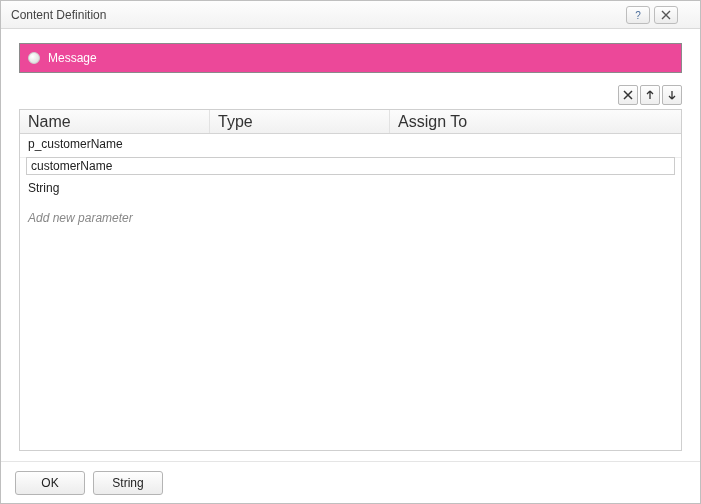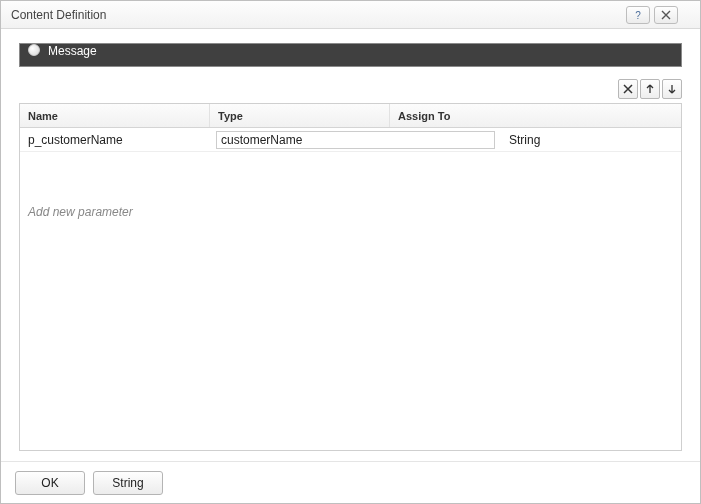--- a/index.html
+++ b/index.html
@@ -49,24 +49,25 @@
   .title-btn svg { display:block; }
   
   .content {
     flex: 1;
     padding: 14px 18px 10px 18px;
     display: flex;
     flex-direction: column;
   }
   
   .radio-bar {
-    height: 24px;
-    background: #404040;
+    height: 30px;
+    background: #ec4899;
     border: 1px solid #8a8a8a;
     display: flex;
+    align-items: center;
     padding-left: 8px;
     color: #fff;
     font-size: 12px;
     margin-bottom: 10px;
     cursor: pointer;
   }
   .radio-bar .radio {
     width: 12px; height: 12px; border-radius: 50%;
     border: 1px solid #cfcfcf;
     background: radial-gradient(circle at 35% 35%, #fff, #d7d7d7);
@@ -112,30 +113,31 @@
   .grid-header {
     display:flex;
     height:24px;
     background: linear-gradient(#fcfcfc,#f1f1f1);
     border-bottom:1px solid #d4d4d4;
   }
   .col {
     border-right:1px solid #e2e2e2;
     padding: 4px 8px;
     color:#333;
-    font-size:11px;
-    display:flex; align-items:center;font-weight:bold;
+    font-size:16px;
+    display:flex; align-items:center;
   }
   .col-name { width: 190px; }
   .col-type { width: 180px; }
   .col-assign { flex:1; border-right:none; }
   .grid-row {
     display:flex;
     height:24px;
     border-bottom:1px solid #eee;
+    flex-direction:column;
   }
   .cell {
     padding:3px 6px;
     font-size:12px;
     display:flex; align-items:center;
     color:#222;
   }
   .cell input[type=text]{
     width:100%;
     height:18px;

